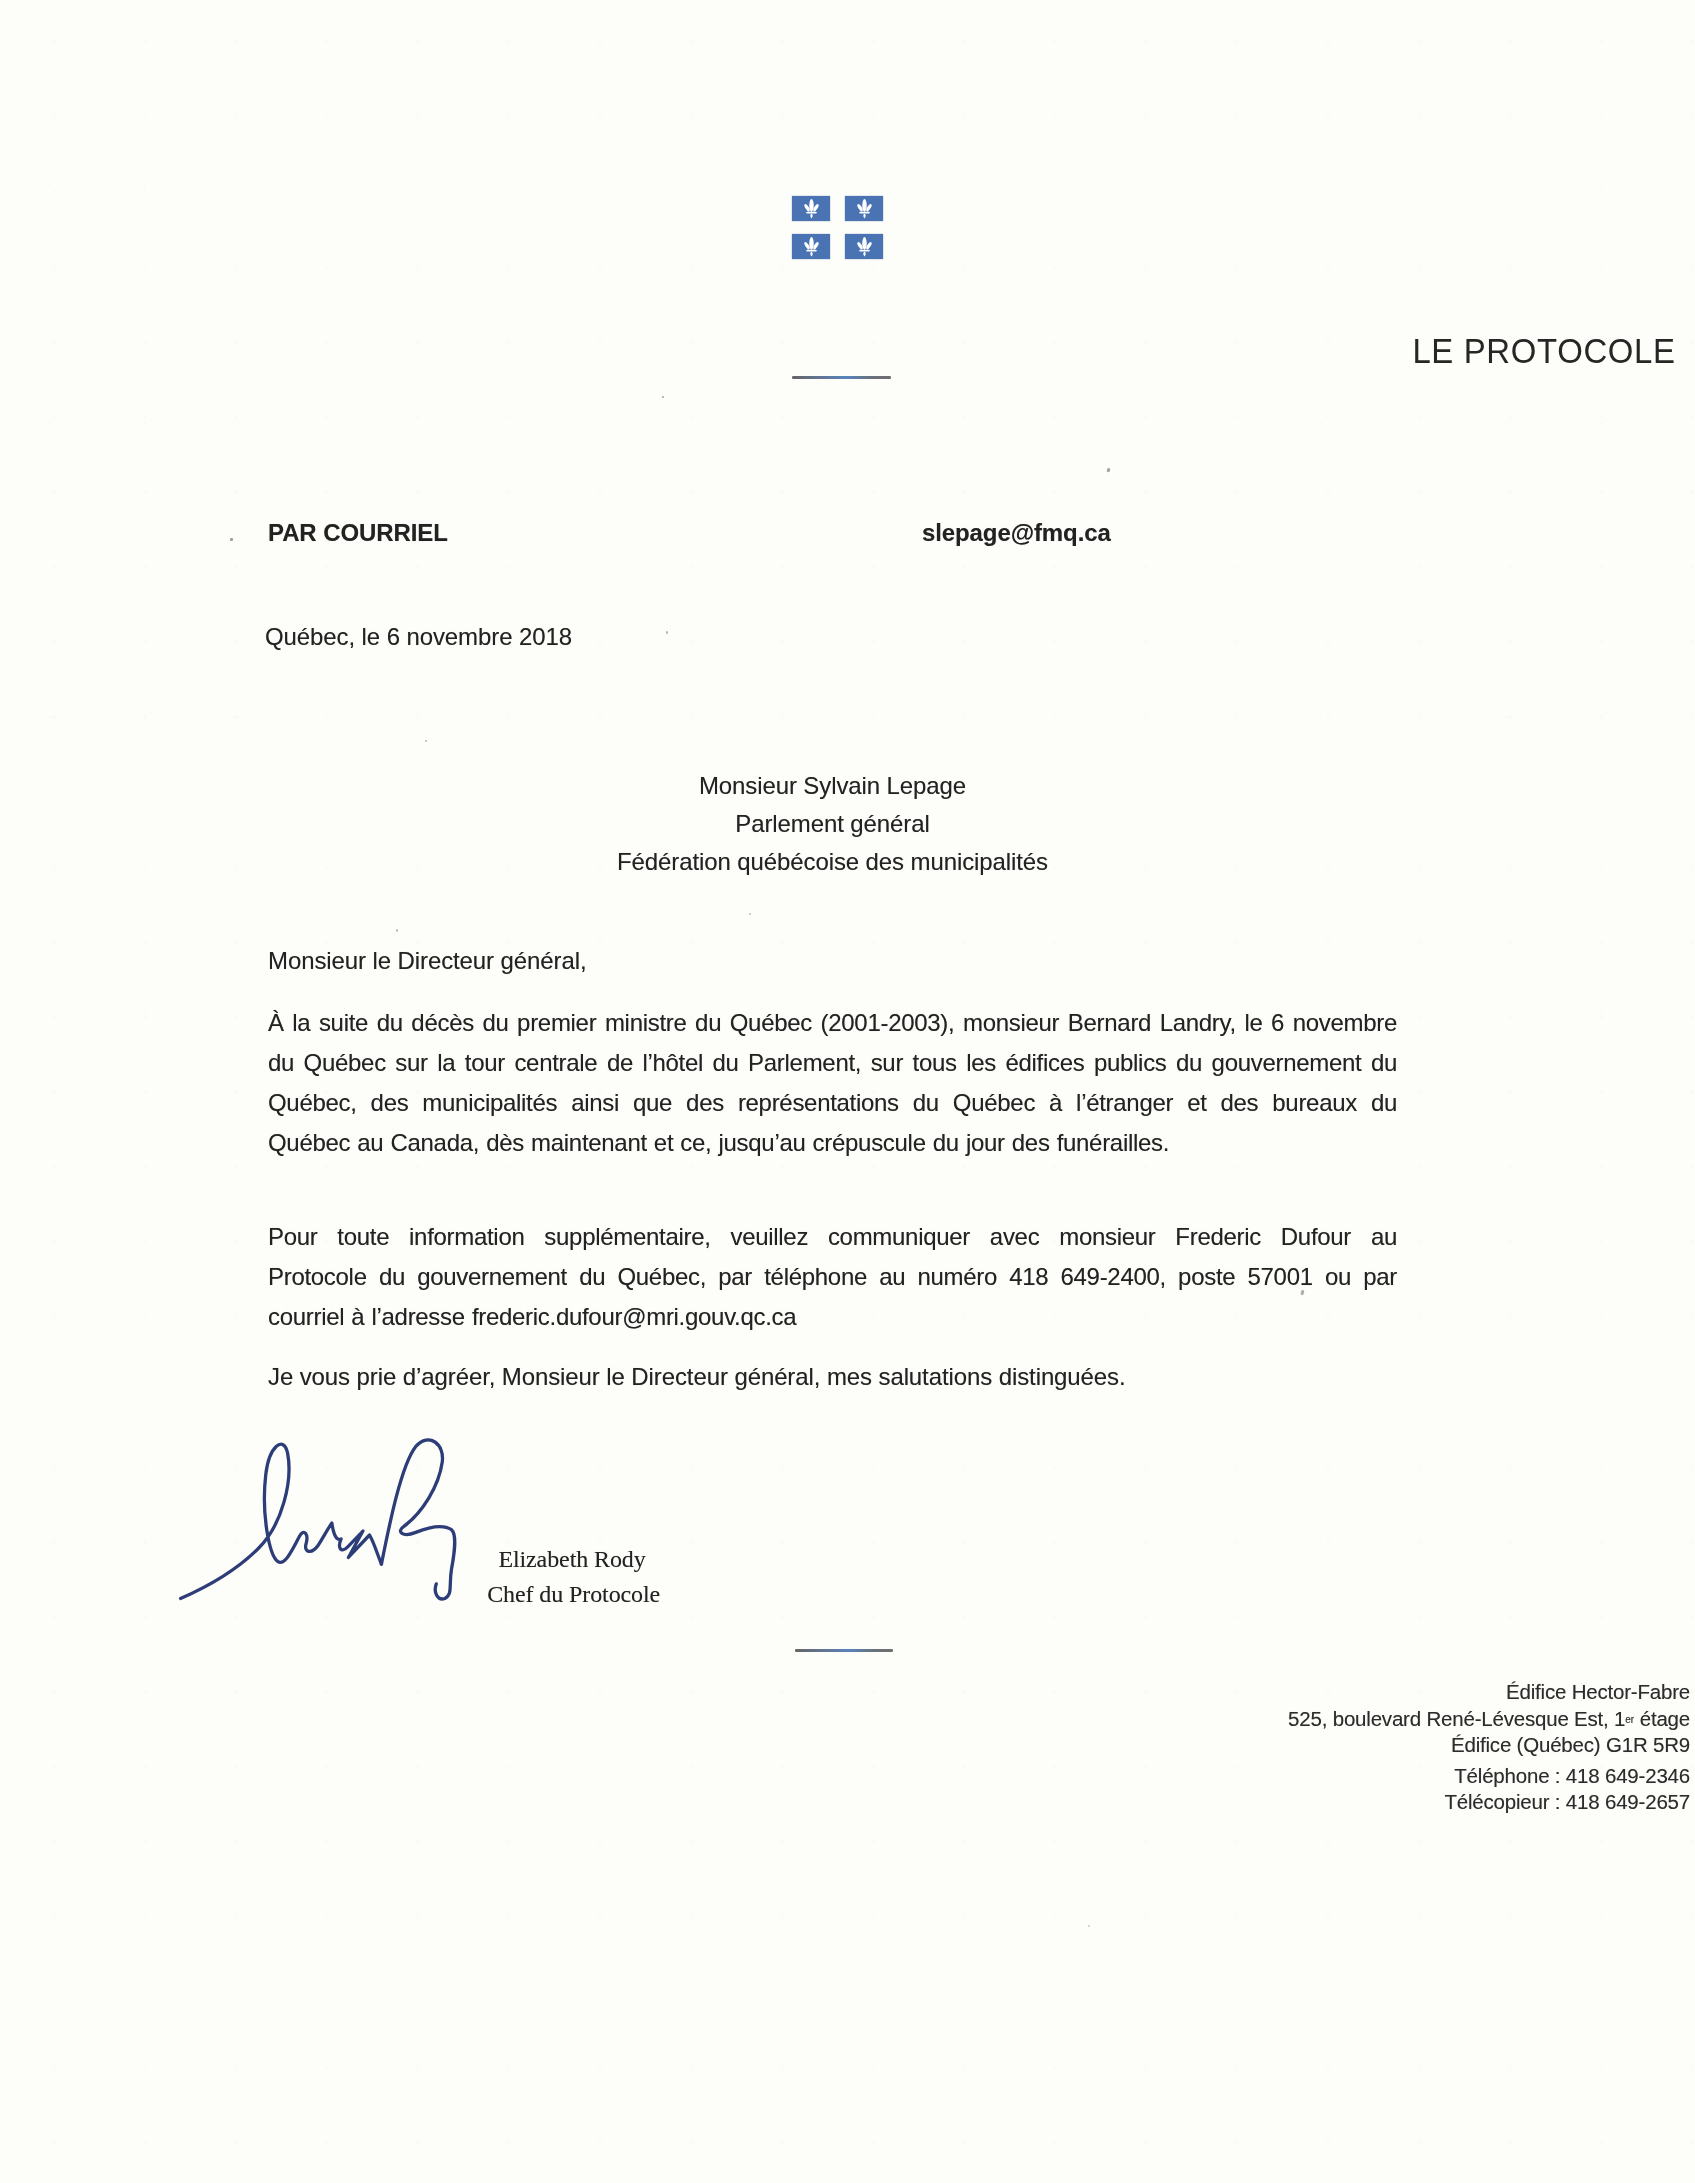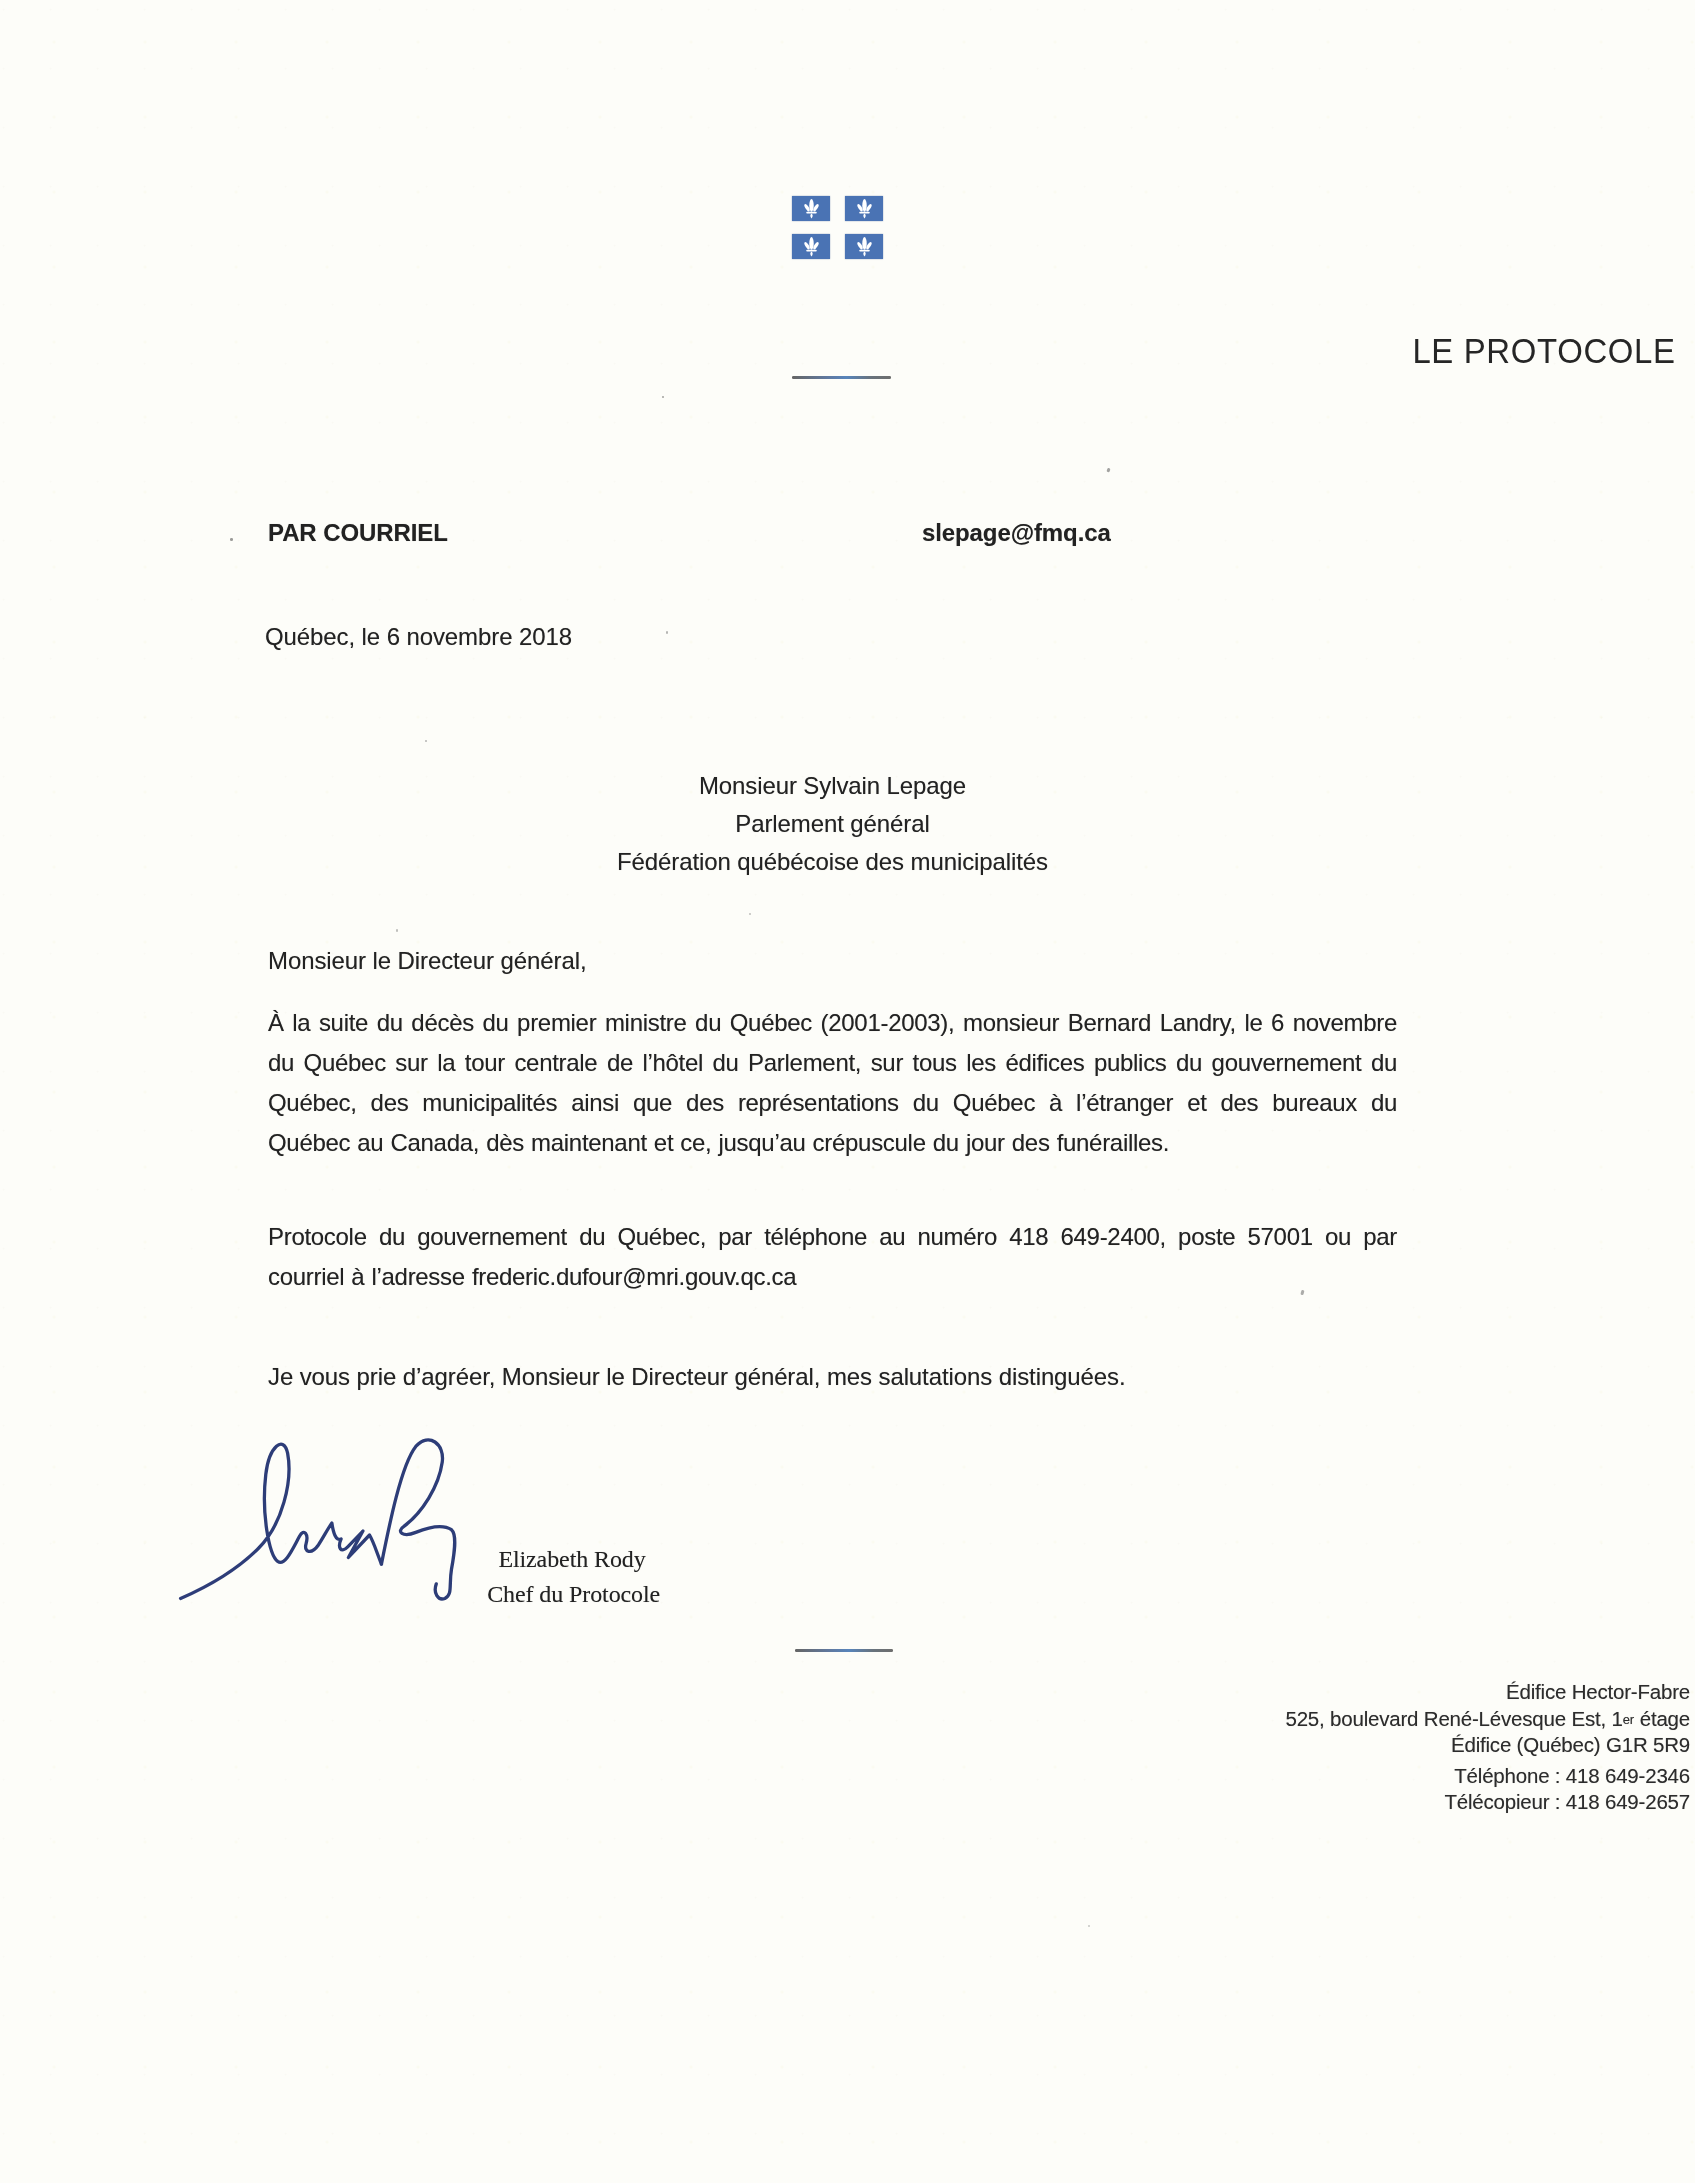--- a/index.html
+++ b/index.html
@@ -48,21 +48,21 @@
   
   .sig-svg{left:171px;top:1424px;width:331px;height:185px;pointer-events:none;}
   .sig-name{left:274px;top:1542px;width:596px;font-family:Liberation Serif, serif;}
   .sig-name .line{height:35px;line-height:35px;}
   
   .footer{left:8px;top:1679px;width:1682px;text-align:right;
           font-size:20.5px;letter-spacing:-0.2px;color:#2c2c2c;
           text-shadow:0 0 0.7px rgba(44,44,44,.4);}
   .footer .fline{height:26.5px;line-height:26.5px;}
   .footer .gap{height:4px;}
-  .footer sup{font-size:13px;vertical-align:top;position:relative;top:1.3px;letter-spacing:0;}
+  .footer sup{font-size:10px;vertical-align:top;position:relative;top:1.3px;letter-spacing:0;}
   
   .speck{position:absolute;background:#4a4a4a;border-radius:50%;}
 </style>
 </head>
 <body>
 
 <div class="page">
 
   <svg width="0" height="0" style="position:absolute">
     <defs>
@@ -118,20 +118,21 @@
   <div class="abs bodytext oneline" style="left:268px;top:947px;">Monsieur le Directeur général,</div>
 
   <div class="abs bodytext col para" style="top:1003px;">
     <div class="jline">À la suite du décès du premier ministre du Québec (2001-2003), monsieur Bernard Landry, le 6 novembre</div>
     <div class="jline">du Québec sur la tour centrale de l’hôtel du Parlement, sur tous les édifices publics du gouvernement du</div>
     <div class="jline">Québec, des municipalités ainsi que des représentations du Québec à l’étranger et des bureaux du</div>
     <div class="jline last">Québec au Canada, dès maintenant et ce, jusqu’au crépuscule du jour des funérailles.</div>
   </div>
 
   <div class="abs bodytext col para" style="top:1217px;">
+    <div class="jline">Pour toute information supplémentaire, veuillez communiquer avec monsieur  Frederic Dufour au</div>
     <div class="jline">Protocole du gouvernement du Québec, par téléphone au numéro 418 649-2400,  poste 57001 ou par</div>
     <div class="jline last">courriel à l’adresse frederic.dufour@mri.gouv.qc.ca</div>
   </div>
 
   <div class="abs bodytext oneline" style="left:268px;top:1363px;">Je vous prie d’agréer, Monsieur le Directeur général, mes salutations distinguées.</div>
 
   <svg class="abs sig-svg" viewBox="0 0 500 280">
     <g fill="none" stroke="#1c2d6e" stroke-width="5" stroke-linecap="round" stroke-linejoin="round" opacity="0.92">
       <path d="M14 264 C60 244 100 220 132 188 C168 152 184 86 176 44 C170 16 148 34 143 76 C136 136 148 198 161 208 C172 216 184 188 194 170 C201 157 208 167 204 181 C200 194 212 198 222 184 C230 172 237 158 243 150 C245 164 249 178 257 174 C251 188 257 196 267 186 L290 162 L268 202 L300 168 C306 178 310 192 318 212"></path>
       <path d="M318 212 C330 152 348 62 370 34 C390 12 414 30 410 58 C405 94 380 134 352 155 C340 163 350 172 370 164 C390 156 412 152 424 160 C433 168 428 198 424 220 C420 244 426 258 414 264 C404 268 396 256 401 242"></path>

